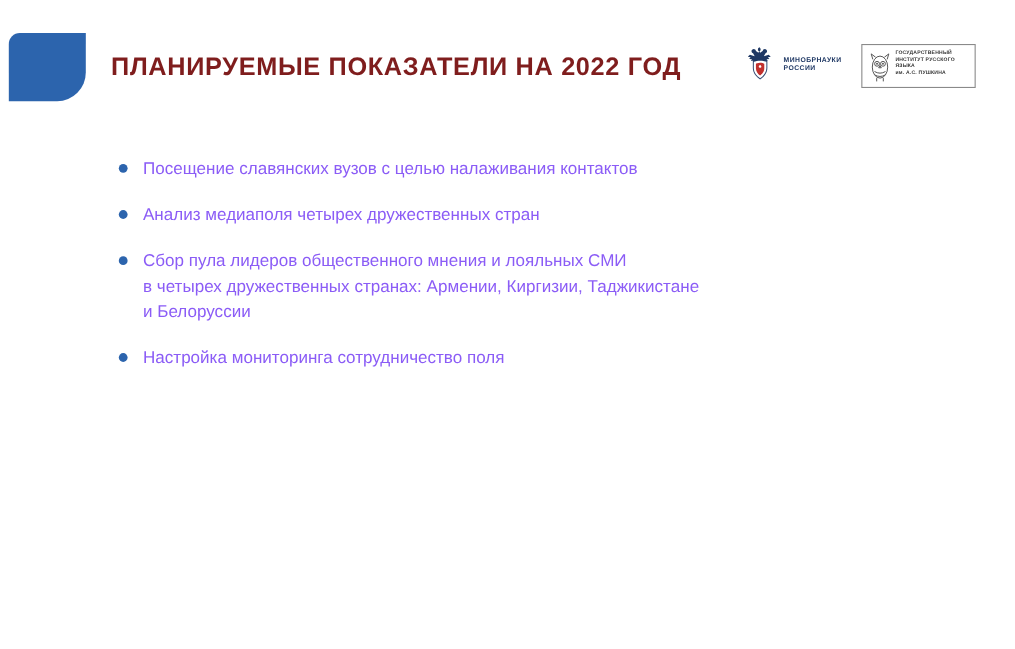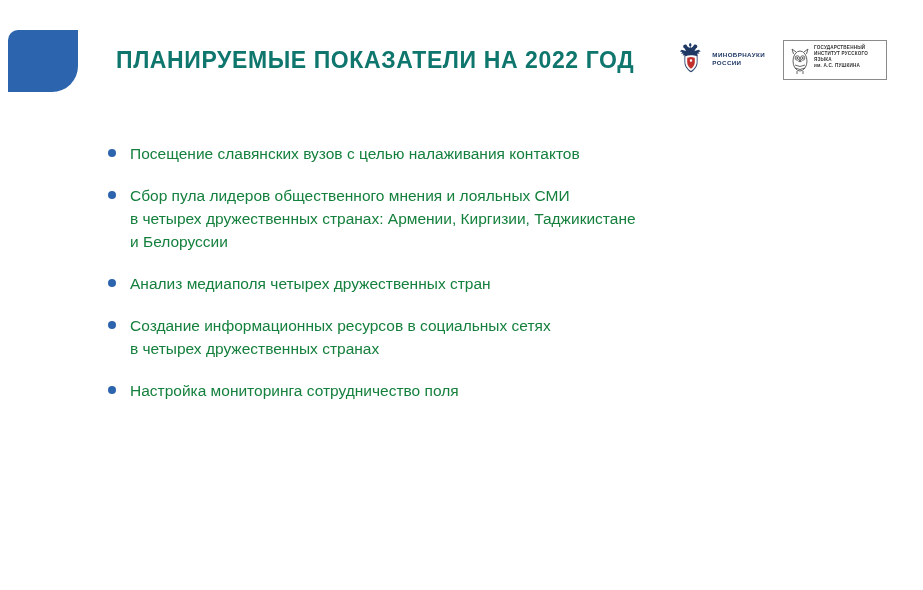--- a/index.html
+++ b/index.html
@@ -36,26 +36,26 @@
   
   .header {
     position: absolute;
     left: 100px;
     top: 40px;
     right: 20px;
     height: 60px;
   }
   .slide-title {
     position: absolute;
-    left: 16px;
+    left: 1px;
     top: 7px;
     font-size: 23px;
     font-weight: bold;
     letter-spacing: 0.6px;
-    color: #0f766e;
+    color: #7f1d1d;
     white-space: nowrap;
   }
 
   
   .logos {
     position: absolute;
     right: 16px;
     top: 0px;
     display: flex;
     align-items: flex-start;
@@ -123,21 +123,21 @@
     left: 4px;
     top: 7px;
     width: 8px;
     height: 8px;
     border-radius: 50%;
     background: #2c64ad;
   }
   .bullet-text {
     font-size: 15.5px;
     line-height: 23px;
-    color: #15803d;
+    color: #8b5cf6;
     white-space: pre-line;
   }
 </style>
 </head>
 <body>
 
 <div class="slide">
 
   <div class="corner-block"></div>
 
@@ -186,35 +186,30 @@
 
   <div class="bullets">
 
     <div class="bullet-item">
       <span class="bullet-dot"></span>
       <div class="bullet-text">Посещение славянских вузов с целью налаживания контактов</div>
     </div>
 
     <div class="bullet-item">
       <span class="bullet-dot"></span>
+      <div class="bullet-text">Анализ медиаполя четырех дружественных стран</div>
+    </div>
+
+    <div class="bullet-item">
+      <span class="bullet-dot"></span>
       <div class="bullet-text">Сбор пула лидеров общественного мнения и лояльных СМИ
 в четырех дружественных странах: Армении, Киргизии, Таджикистане
 и Белоруссии</div>
     </div>
 
-    <div class="bullet-item">
-      <span class="bullet-dot"></span>
-      <div class="bullet-text">Анализ медиаполя четырех дружественных стран</div>
-    </div>
-
-    <div class="bullet-item">
-      <span class="bullet-dot"></span>
-      <div class="bullet-text">Создание информационных ресурсов в социальных сетях
-в четырех дружественных странах</div>
-    </div>
 
     <div class="bullet-item">
       <span class="bullet-dot"></span>
       <div class="bullet-text">Настройка мониторинга сотрудничество поля</div>
     </div>
 
 
   </div>
 
 </div>

